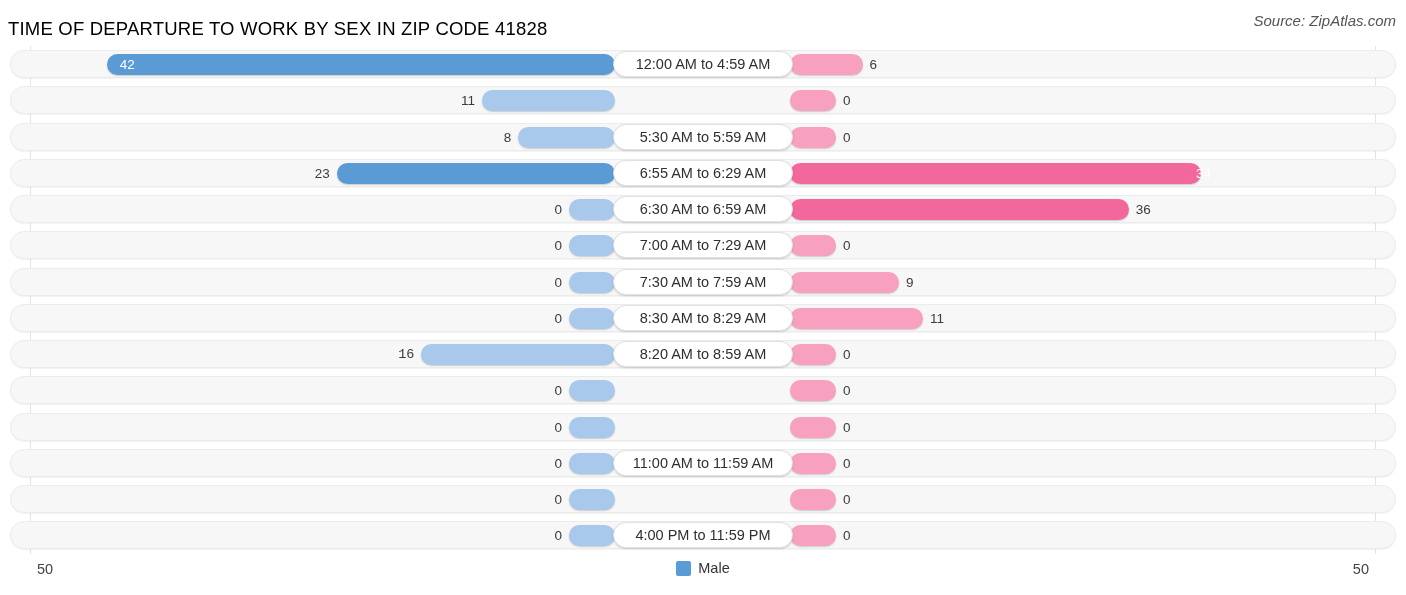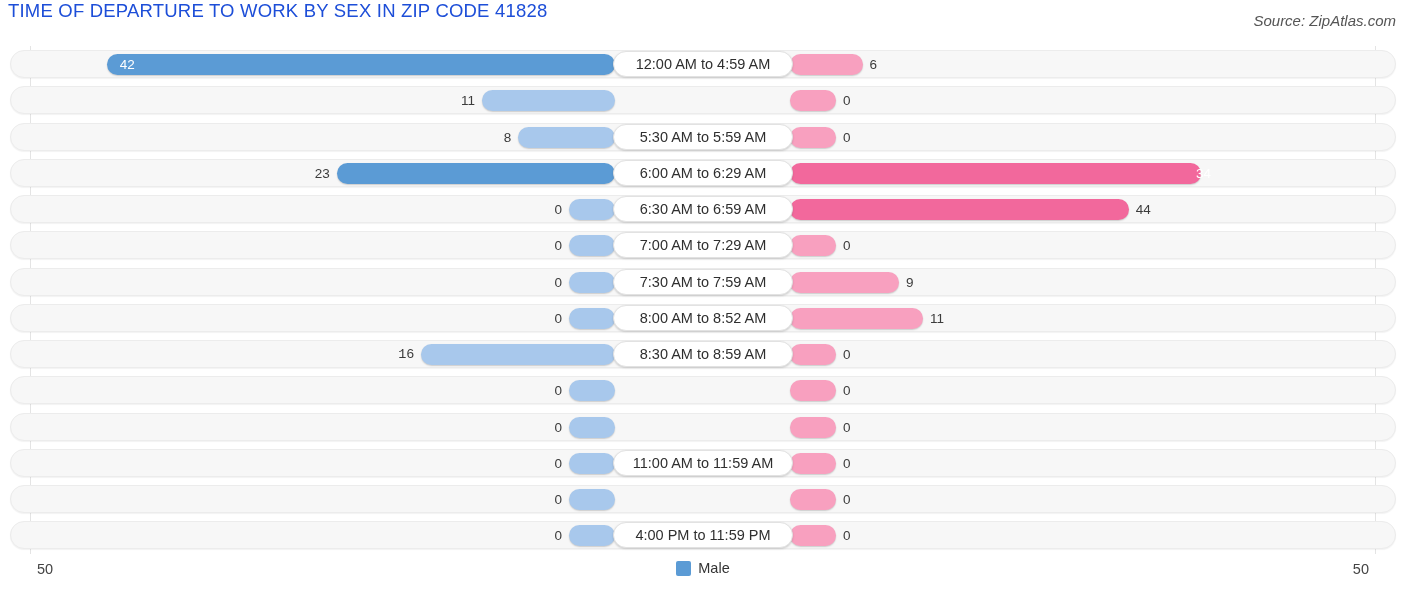--- a/index.html
+++ b/index.html
@@ -17,24 +17,24 @@
   }
 
   
   #header {
     position: absolute;
     left: 0; top: 0;
     width: 1406px; height: 46px;
   }
   #chart-title {
     position: absolute;
-    left: 8px; top: 0;
+    left: 8px; top: 18px;
     font-size: 18.5px;
     letter-spacing: 0.2px;
-    color: #1d4ed8;
+    color: #000000;
     font-weight: 400;
     white-space: nowrap;
   }
   #source-label {
     position: absolute;
     right: 10px; top: 12px;
     font-size: 15px;
     font-style: italic;
     color: #555555;
     white-space: nowrap;
@@ -192,28 +192,28 @@
           <div class="val val-male" style="right: 894.8px;">8</div>
           <div class="val val-female" style="left: 843px;">0</div>
           <div class="cat-label">5:30 AM to 5:59 AM</div>
         </div>
         <div class="row">
           <div class="track"></div>
           <div class="bar bar-male" style="width: 278.3px; background: rgb(91, 155, 213);"></div>
           <div class="bar bar-female" style="width: 411.4px; background: rgb(242, 104, 156);"></div>
           <div class="val val-male" style="right: 1076.3px;">23</div>
           <div class="val val-female inside" style="left: 1196px;">34</div>
-          <div class="cat-label">6:00 AM to 6:29 AM</div>
+          <div class="cat-label">6:55 AM to 6:29 AM</div>
         </div>
         <div class="row">
           <div class="track"></div>
           <div class="bar bar-male" style="width: 46px; background: rgb(168, 200, 236);"></div>
           <div class="bar bar-female" style="width: 338.8px; background: rgb(242, 104, 156);"></div>
           <div class="val val-male" style="right: 844px;">0</div>
-          <div class="val val-female" style="left: 1135.8px;">44</div>
+          <div class="val val-female" style="left: 1135.8px;">36</div>
           <div class="cat-label">6:30 AM to 6:59 AM</div>
         </div>
         <div class="row">
           <div class="track"></div>
           <div class="bar bar-male" style="width: 46px; background: rgb(168, 200, 236);"></div>
           <div class="bar bar-female" style="width: 46px; background: rgb(248, 160, 191);"></div>
           <div class="val val-male" style="right: 844px;">0</div>
           <div class="val val-female" style="left: 843px;">0</div>
           <div class="cat-label">7:00 AM to 7:29 AM</div>
         </div>
@@ -224,29 +224,29 @@
           <div class="val val-male" style="right: 844px;">0</div>
           <div class="val val-female" style="left: 905.9px;">9</div>
           <div class="cat-label">7:30 AM to 7:59 AM</div>
         </div>
         <div class="row">
           <div class="track"></div>
           <div class="bar bar-male" style="width: 46px; background: rgb(168, 200, 236);"></div>
           <div class="bar bar-female" style="width: 133.1px; background: rgb(248, 160, 191);"></div>
           <div class="val val-male" style="right: 844px;">0</div>
           <div class="val val-female" style="left: 930.1px;">11</div>
-          <div class="cat-label">8:00 AM to 8:52 AM</div>
+          <div class="cat-label">8:30 AM to 8:29 AM</div>
         </div>
         <div class="row">
           <div class="track"></div>
           <div class="bar bar-male" style="width: 193.6px; background: rgb(168, 200, 236);"></div>
           <div class="bar bar-female" style="width: 46px; background: rgb(248, 160, 191);"></div>
           <div class="val val-male" style="right: 991.6px; font-family: Liberation Mono, monospace;">16</div>
           <div class="val val-female" style="left: 843px;">0</div>
-          <div class="cat-label">8:30 AM to 8:59 AM</div>
+          <div class="cat-label">8:20 AM to 8:59 AM</div>
         </div>
         <div class="row">
           <div class="track"></div>
           <div class="bar bar-male" style="width: 46px; background: rgb(168, 200, 236);"></div>
           <div class="bar bar-female" style="width: 46px; background: rgb(248, 160, 191);"></div>
           <div class="val val-male" style="right: 844px;">0</div>
           <div class="val val-female" style="left: 843px;">0</div>
         </div>
         <div class="row">
           <div class="track"></div>

